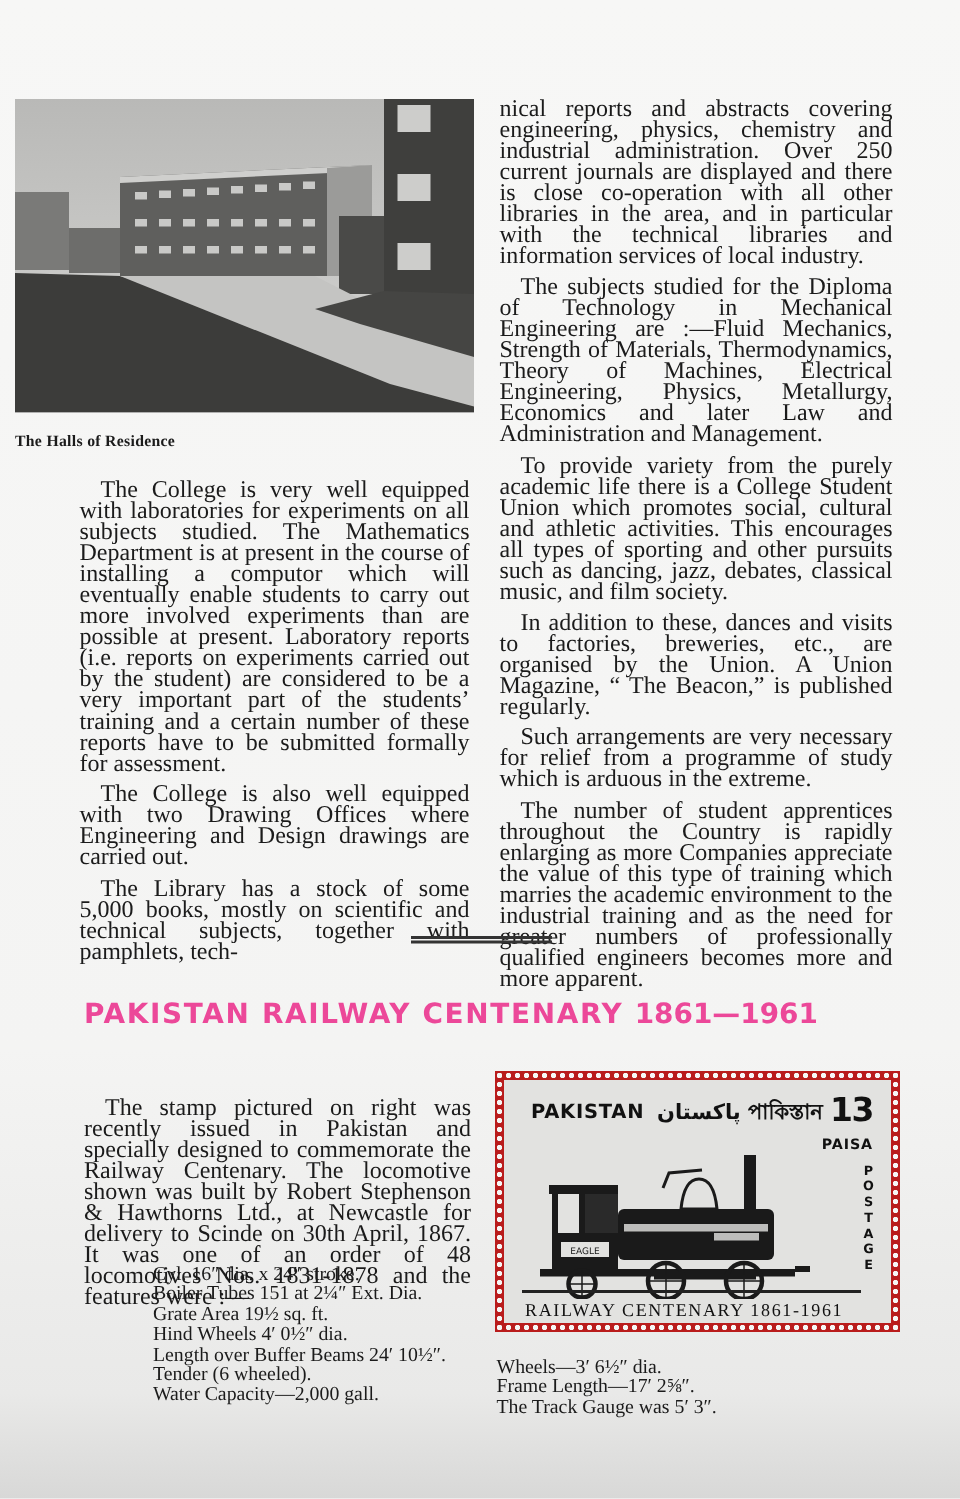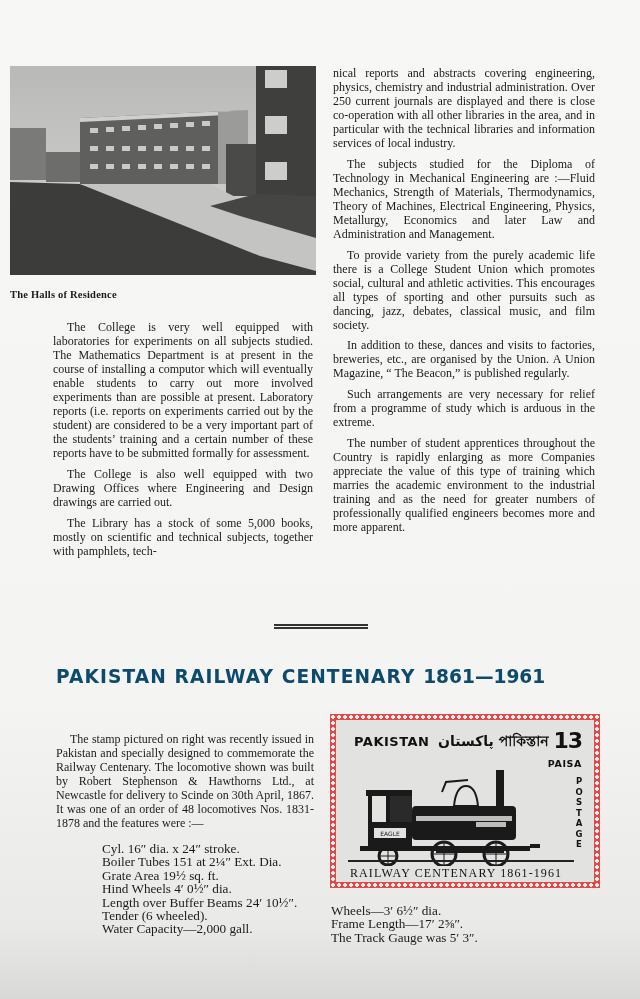--- a/index.html
+++ b/index.html
@@ -16,45 +16,45 @@
     position: absolute; left: 10px; top: 66px; width: 306px; height: 209px;
     background: #8a8a8a; overflow: hidden;
   }
   .photo svg { display: block; width: 100%; height: 100%; }
   .caption {
     position: absolute; left: 10px; top: 289px; width: 306px; 
     font-size: 10.5px; font-weight: bold; letter-spacing: 0.2px;
   }
 
   
-  .col { position: absolute; text-align: justify; font-size: 12px; line-height: 14.05px; }
+  .col { position: absolute; text-align: justify; font-size: 16px; line-height: 14.05px; }
   .col p { margin: 0 0 6.5px 0; text-indent: 14px; }
   .col p.cont { text-indent: 0; }
   .col-left { left: 53px; top: 320px; width: 260px; }
   .col-right { left: 333px; top: 66px; width: 262px; }
 
   
   .rule { position: absolute; left: 274px; top: 624px; width: 94px; }
   .rule div { height: 1.6px; background: #333; margin-bottom: 1.5px; }
 
   
   .heading {
     position: absolute; left: 56px; top: 666px; font-family: "DejaVu Sans", "Liberation Sans", sans-serif;
-    font-weight: bold; font-size: 18.6px; letter-spacing: 1.1px; color: #0c4a6e;
+    font-weight: bold; font-size: 18.6px; letter-spacing: 1.1px; color: #ec4899;
   }
   .heading .years { letter-spacing: 0; }
 
   .col-stamp-text { left: 56px; top: 732px; width: 258px; }
   .features { position: absolute; left: 70px; top: 842px; font-size: 13.2px; line-height: 13.4px; }
   .features div { white-space: nowrap; margin-left: 32px; }
 
   
   .stamp {
     position: absolute; left: 330px; top: 714px; width: 270px; height: 174px;
-    background: #ef4444; 
+    background: #b91c1c; 
   }
   .stamp-inner {
     position: absolute; left: 6px; top: 6px; right: 6px; bottom: 6px;
     background: #e2e2e0; overflow: hidden;
   }
   .stamp .perf-top, .stamp .perf-bottom, .stamp .perf-left, .stamp .perf-right { position: absolute; }
   .perf-top, .perf-bottom { left: 0; right: 0; height: 6px;
     background: radial-gradient(circle at 50% 50%, #f6f6f5 1.6px, transparent 2px) 0 0 / 6px 6px repeat-x; }
   .perf-top { top: 0; } .perf-bottom { bottom: 0; }
   .perf-left, .perf-right { top: 0; bottom: 0; width: 6px;

